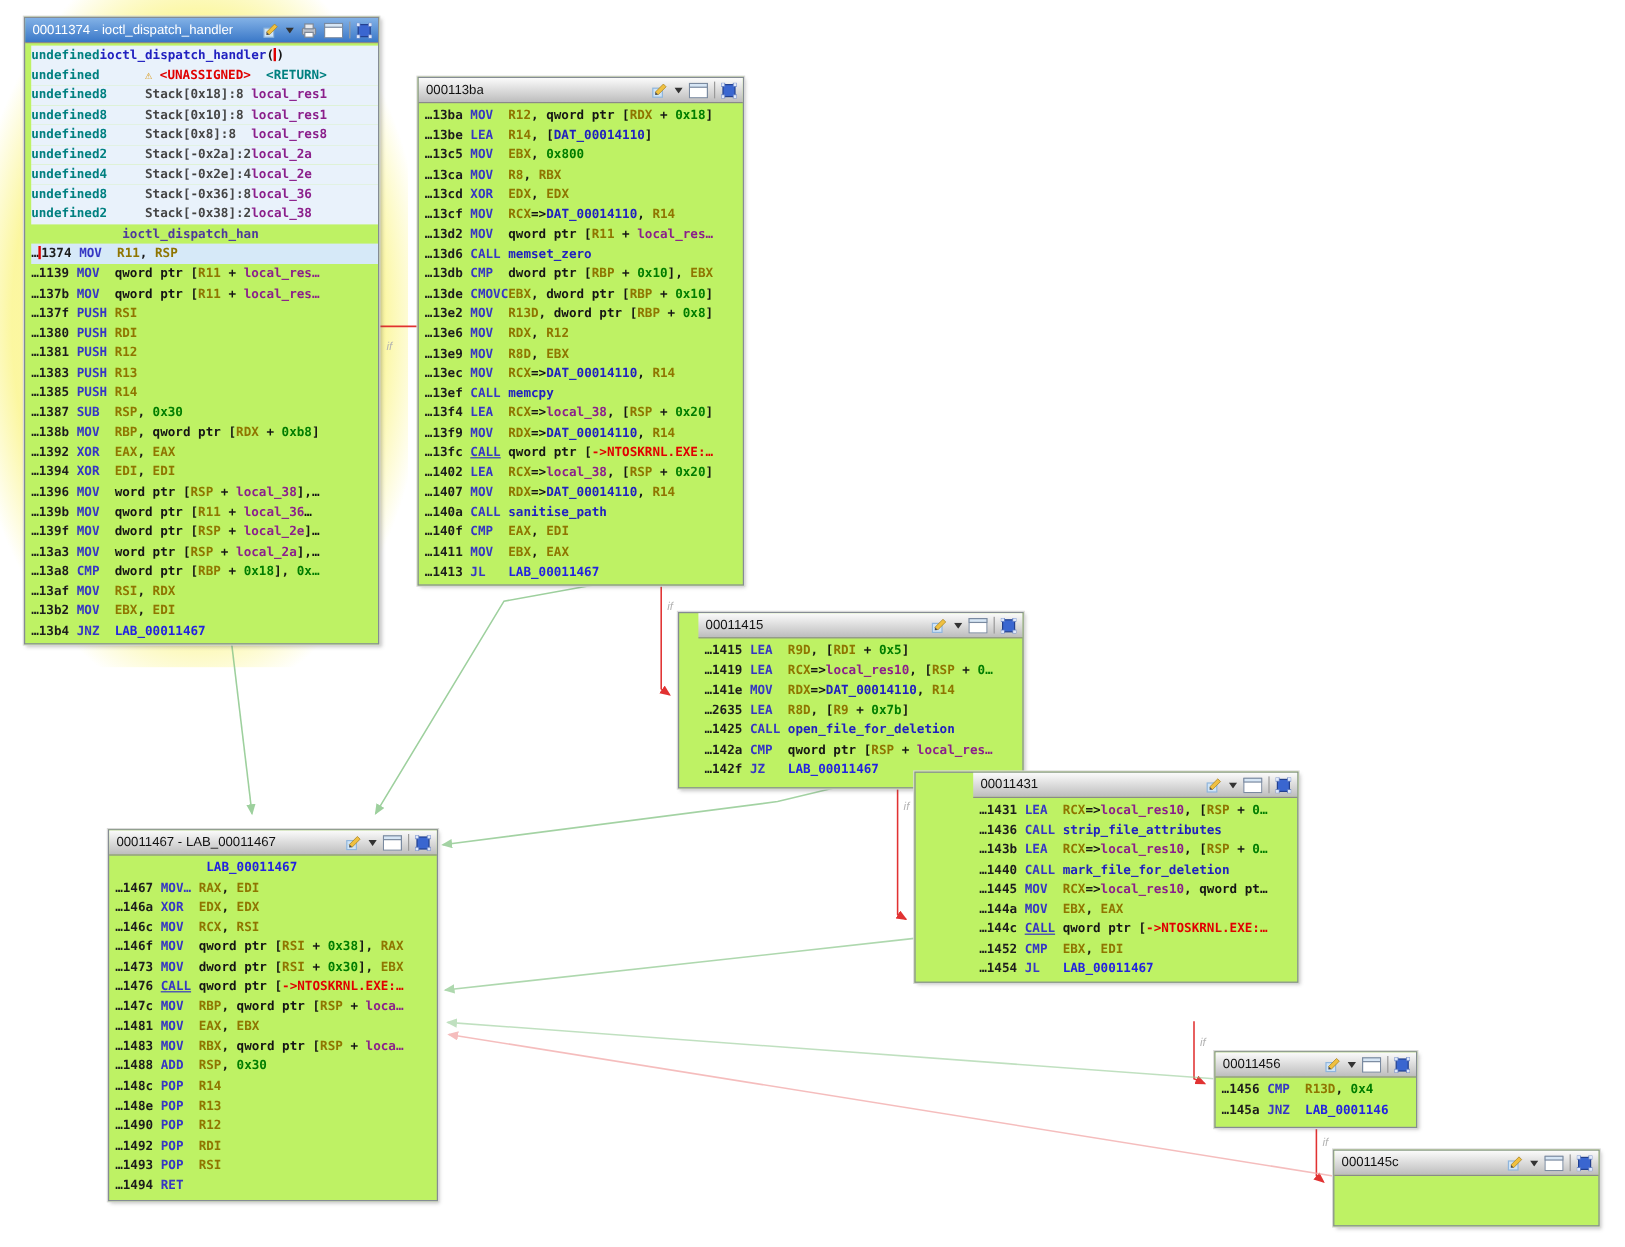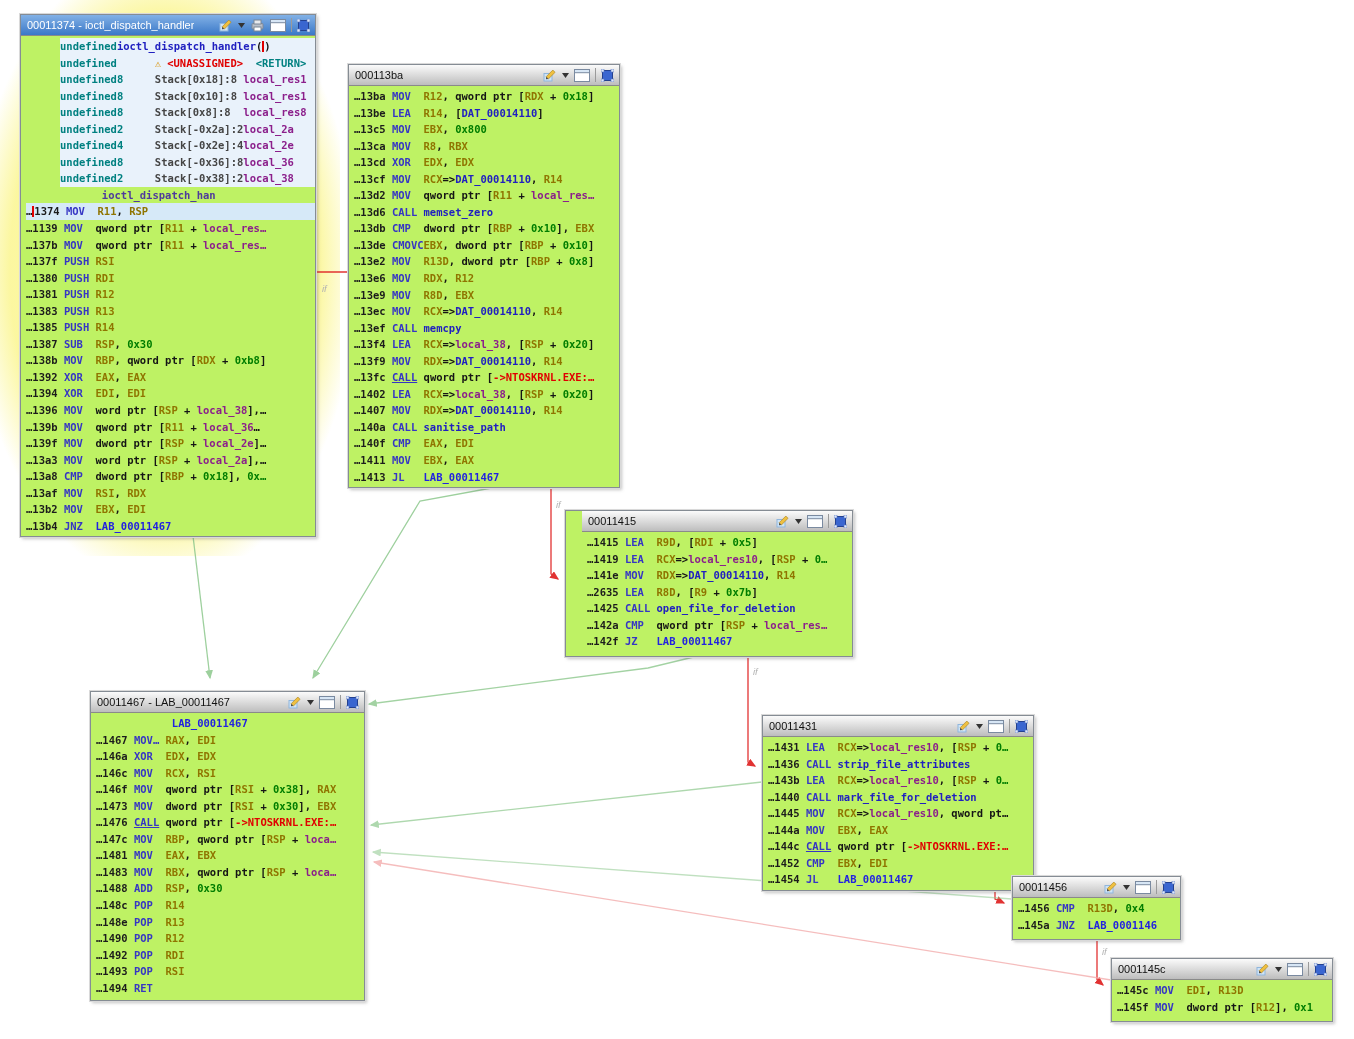--- a/index.html
+++ b/index.html
@@ -15,21 +15,21 @@
            padding:0 5px 0 6px;box-sizing:border-box;}
   .gblock.selected .gheader{background:linear-gradient(#82b1e6,#3a78c8);}
   .gtitle{font-size:11px;color:#111;white-space:nowrap;overflow:hidden;}
   .gblock.selected .gtitle{color:#ffffff;}
   .gicons{display:flex;align-items:center;gap:5px;flex:none;}
   .gicons .sep{width:1px;height:14px;background:#9a9a9a;}
   .gbody{padding:2px 0 0 5px;overflow:hidden;}
   .row{white-space:pre;height:16.55px;line-height:16.55px;
        font-family:"DejaVu Sans Mono",monospace;font-size:10.5px;font-weight:bold;
        overflow:hidden;}
-  .row.sig{background:#e9f2fb;margin-left:34px;}
+  .row.sig{background:#e9f2fb;}
   .row.cur{background:#d6e9f8;}
   .tk-a{color:#1c1c1c;} .tk-p{color:#151515;}
   .tk-m,.tk-mu{color:#3636c4;} .tk-mu{text-decoration:underline;}
   .tk-r{color:#8f7500;} .tk-c{color:#007d00;}
   .tk-l{color:#2222e0;} .tk-f{color:#2020c0;}
   .tk-v{color:#8b1f8b;} .tk-x{color:#e00000;}
   .tk-t{color:#008080;} .tk-s{color:#454545;}
   .tk-fl{color:#4e3a9c;}
   .tk-w{color:#d89000;font-size:10px;}
   .tk-k{display:inline-block;width:2px;height:11px;background:#e00000;vertical-align:-2px;}
@@ -249,21 +249,21 @@
         <div class="gbody">
           <div class="row"><span class="tk-a">…1415 </span><span class="tk-m">LEA  </span><span class="tk-r">R9D</span><span class="tk-p">, [</span><span class="tk-r">RDI</span><span class="tk-p"> + </span><span class="tk-c">0x5</span><span class="tk-p">]</span></div>
           <div class="row"><span class="tk-a">…1419 </span><span class="tk-m">LEA  </span><span class="tk-r">RCX</span><span class="tk-p">=&gt;</span><span class="tk-v">local_res10</span><span class="tk-p">, [</span><span class="tk-r">RSP</span><span class="tk-p"> + </span><span class="tk-c">0…</span></div>
           <div class="row"><span class="tk-a">…141e </span><span class="tk-m">MOV  </span><span class="tk-r">RDX</span><span class="tk-p">=&gt;</span><span class="tk-f">DAT_00014110</span><span class="tk-p">, </span><span class="tk-r">R14</span></div>
           <div class="row"><span class="tk-a">…2635 </span><span class="tk-m">LEA  </span><span class="tk-r">R8D</span><span class="tk-p">, [</span><span class="tk-r">R9</span><span class="tk-p"> + </span><span class="tk-c">0x7b</span><span class="tk-p">]</span></div>
           <div class="row"><span class="tk-a">…1425 </span><span class="tk-m">CALL </span><span class="tk-f">open_file_for_deletion</span></div>
           <div class="row"><span class="tk-a">…142a </span><span class="tk-m">CMP  </span><span class="tk-p">qword ptr [</span><span class="tk-r">RSP</span><span class="tk-p"> + </span><span class="tk-v">local_res…</span></div>
           <div class="row"><span class="tk-a">…142f </span><span class="tk-m">JZ   </span><span class="tk-l">LAB_00011467</span></div>
         </div>
       </div>
-      <div class="gblock" style="left: 762px; top: 715px; width: 270px; height: 174px;">
+      <div class="gblock" style="left: 762px; top: 643px; width: 270px; height: 174px; padding-left: 48px;">
         <div class="gheader">
           <span class="gtitle">00011431</span>
           <span class="gicons">
             <span style="display: inline-flex; align-items: center;">
               <svg width="14" height="14" viewBox="0 0 14 14">
                 <rect x="1" y="5.5" width="8" height="7.5" fill="#cfe4f7" stroke="#8fb6dd"></rect>
                 <g transform="rotate(-45 7 7)">
                   <rect x="3" y="5.5" width="9.5" height="3.2" fill="#f0c040" stroke="#a88420" stroke-width="0.6"></rect>
                   <polygon points="1.2,7.1 3,5.5 3,8.7" fill="#4b4b4b"></polygon>
                 </g>
@@ -430,19 +430,15 @@
               <svg width="13" height="13" viewBox="0 0 13 13">
                 <rect x="1.5" y="1.5" width="10" height="10" fill="#3a66d0" stroke="#24418f"></rect>
                 <rect x="0" y="0" width="3" height="3" fill="#dfe8fa" stroke="#5a78c0" stroke-width="0.6"></rect>
                 <rect x="10" y="0" width="3" height="3" fill="#dfe8fa" stroke="#5a78c0" stroke-width="0.6"></rect>
                 <rect x="0" y="10" width="3" height="3" fill="#dfe8fa" stroke="#5a78c0" stroke-width="0.6"></rect>
                 <rect x="10" y="10" width="3" height="3" fill="#dfe8fa" stroke="#5a78c0" stroke-width="0.6"></rect>
               </svg>
             </span>
           </span>
         </div>
-        <div class="gbody">
-          <div class="row"><span class="tk-a">…145c </span><span class="tk-m">MOV  </span><span class="tk-r">EDI</span><span class="tk-p">, </span><span class="tk-r">R13D</span></div>
-          <div class="row"><span class="tk-a">…145f </span><span class="tk-m">MOV  </span><span class="tk-p">dword ptr [</span><span class="tk-r">R12</span><span class="tk-p">], </span><span class="tk-c">0x1</span></div>
-        </div>
       </div>
     </div>
 </div>
 
 </body></html>

